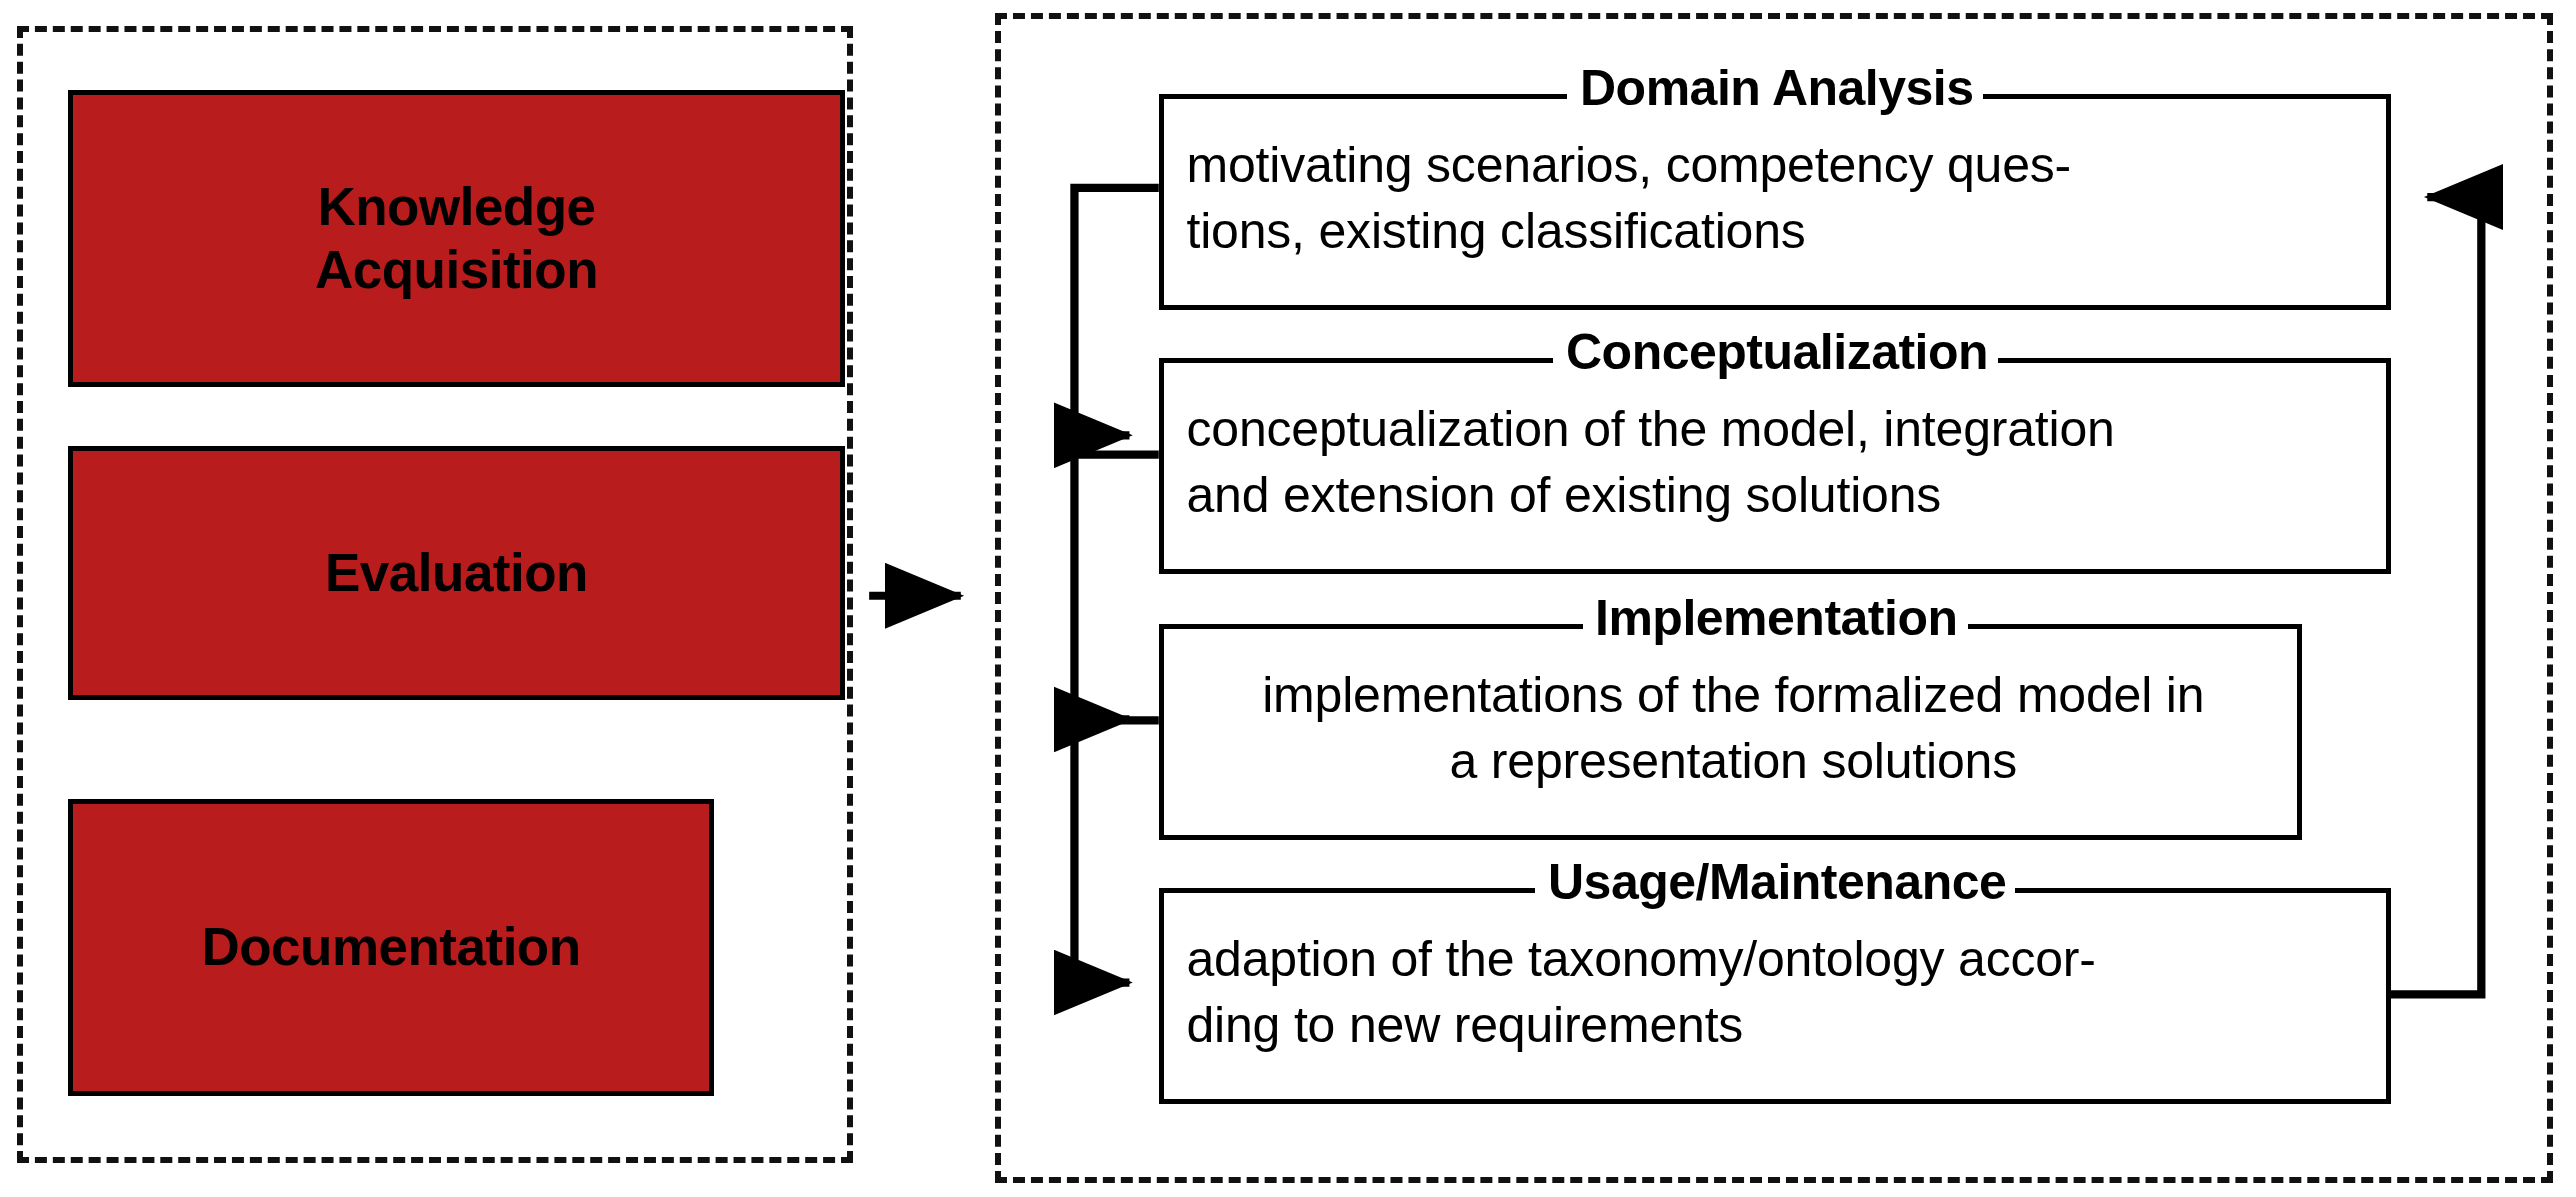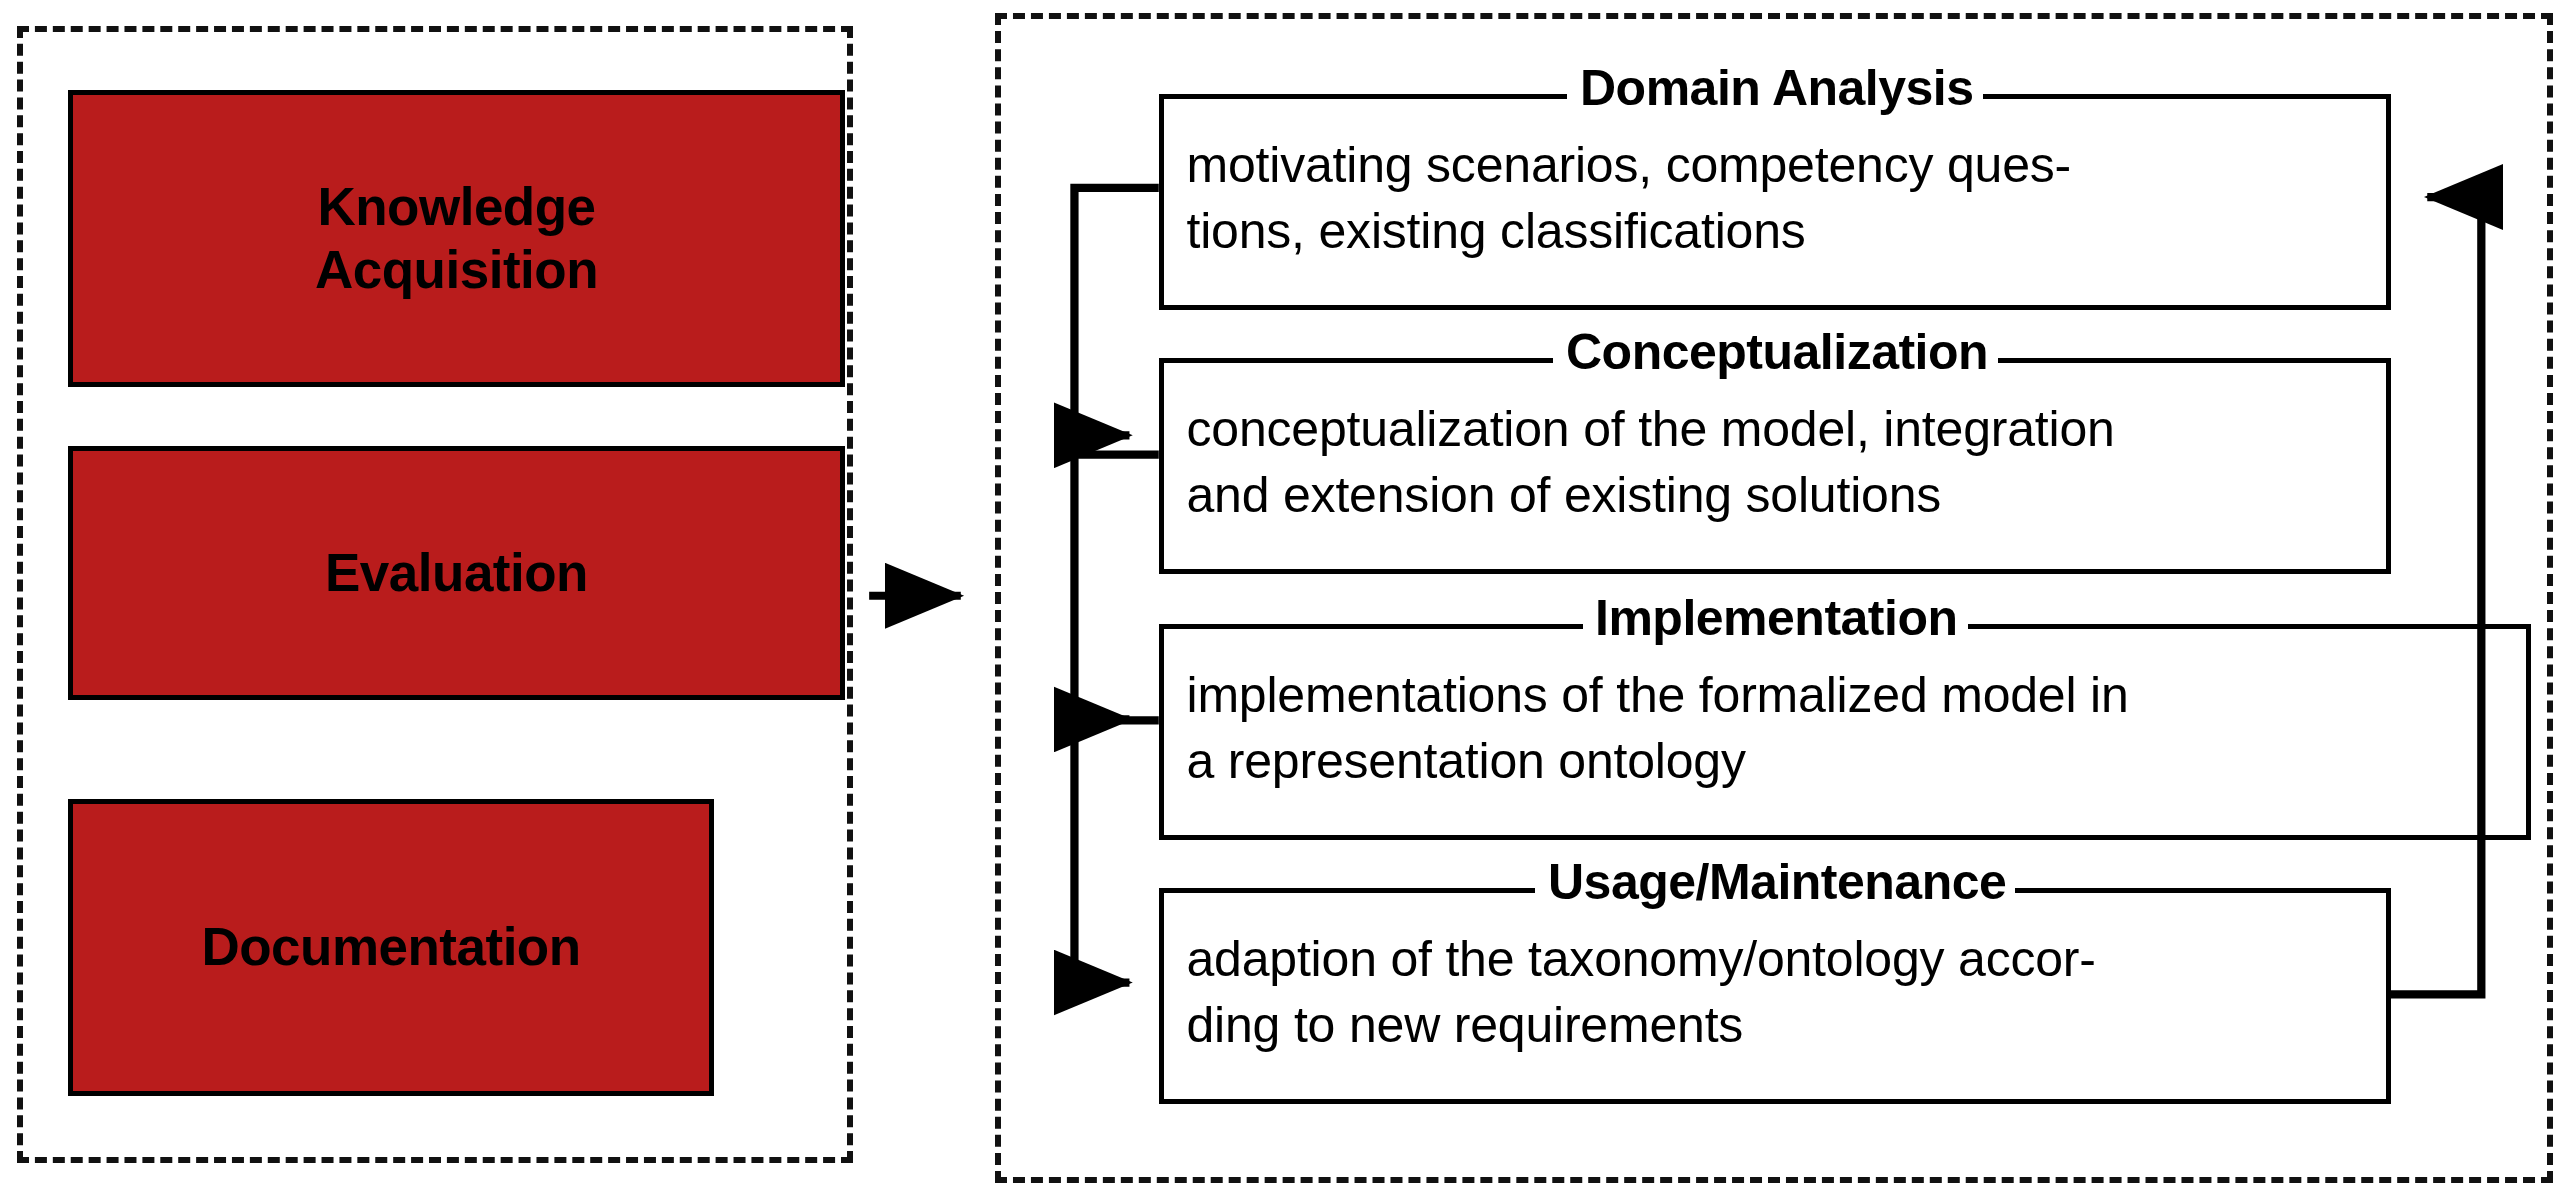--- a/index.html
+++ b/index.html
@@ -90,21 +90,21 @@
     top: 62px;
     font-size: 50px;
     line-height: 1.32;
     letter-spacing: -0.2px;
     white-space: pre-line;
     z-index: 2;
   }
 
   #fs-domain-analysis   { left: 1159px; top: 70px;   width: 1232px; height: 240px; }
   #fs-conceptualization { left: 1159px; top: 334px;  width: 1232px; height: 240px; }
-  #fs-implementation    { left: 1159px; top: 600px;  width: 1372px; height: 240px; }
+  #fs-implementation    { left: 1159px; top: 600px;  width: 1143px; height: 240px; text-align: center; }
   #fs-usage-maintenance { left: 1159px; top: 864px;  width: 1232px; height: 240px; }
 
   
   #connectors {
     position: absolute;
     left: 0; top: 0;
     width: 2576px;
     height: 1197px;
     pointer-events: none;
     z-index: 5;
@@ -146,21 +146,21 @@
     <div class="fs-title" style="left: 407px; text-align: right;">Conceptualization</div>
     <div class="fs-body">conceptualization of the model, integration
 and extension of existing solutions</div>
   </div>
 
   <div class="fs-box" id="fs-implementation">
     <div class="fs-frame"></div>
     <div class="fs-legend-mask" style="left: 424px; width: 385px;"></div>
     <div class="fs-title" style="left: 436px;">Implementation</div>
     <div class="fs-body">implementations of the formalized model in
-a representation ontology</div>
+a representation solutions</div>
   </div>
 
   <div class="fs-box" id="fs-usage-maintenance">
     <div class="fs-frame"></div>
     <div class="fs-legend-mask" style="left: 376px; width: 480px;"></div>
     <div class="fs-title" style="left: 389px;">Usage/Maintenance</div>
     <div class="fs-body">adaption of the taxonomy/ontology accor-
 ding to new requirements</div>
   </div>
 

